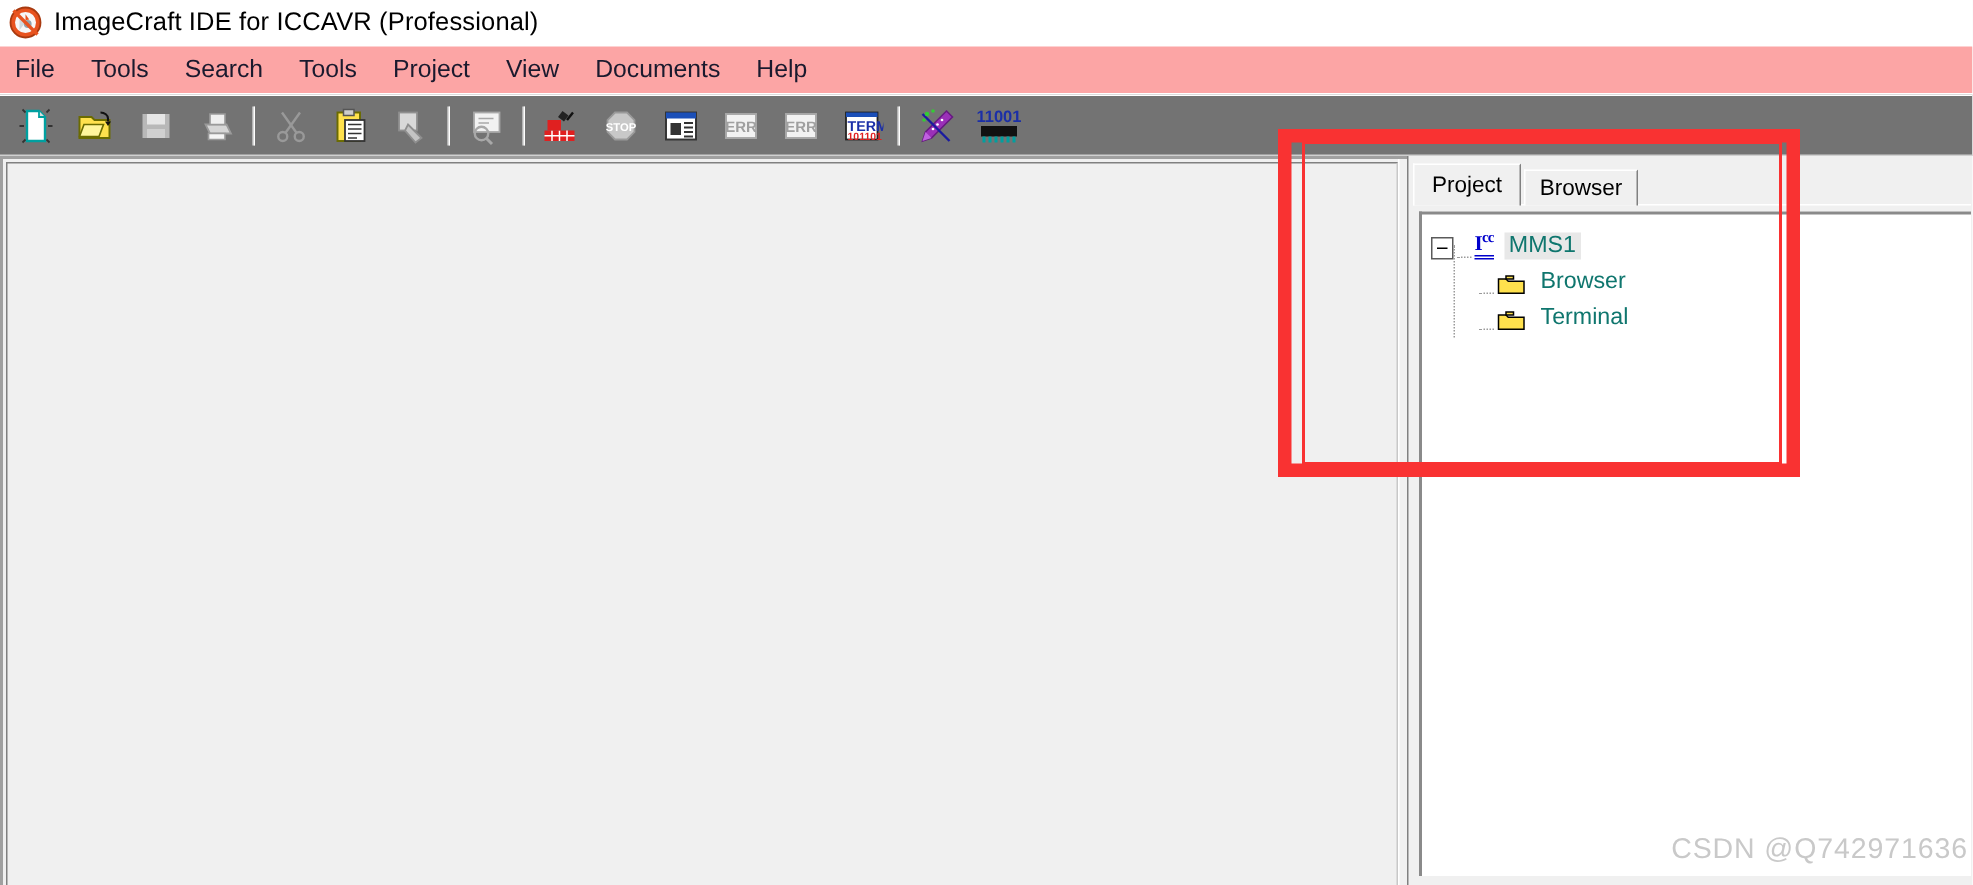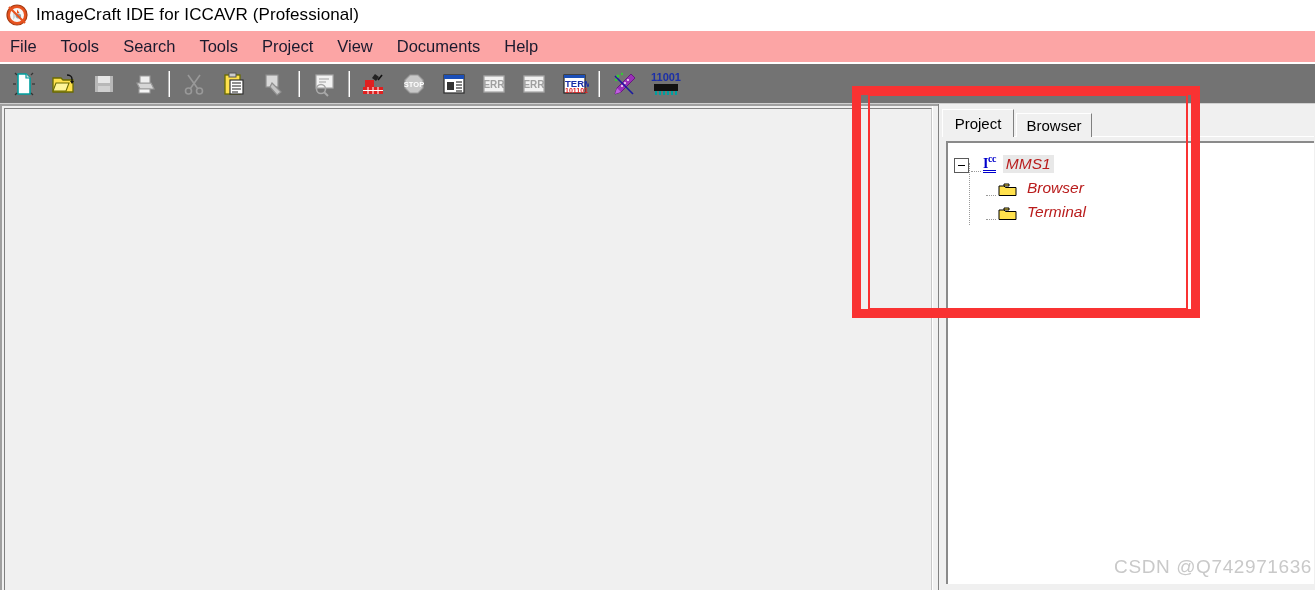--- a/index.html
+++ b/index.html
@@ -200,23 +200,22 @@
     font-weight: bold;
     font-size: 14px;
     color: #0000cc;
     border-bottom: 3px double #0000cc;
     line-height: 13px;
     flex: none;
     margin-right: 7px;
     letter-spacing: -0.5px;
   }
   .node-label {
-    font-size: 15.5px; color: #b91c1c;
+    font-size: 15.5px; color: #0f766e;
     padding: 0 3px;
-    font-style: italic;
   }
   .node-label.selected { background: #e8e8e8; }
   .folder-icon {
     width: 19px; height: 15px;
     position: relative; flex: none;
     margin-right: 7px;
   }
   .vline {
     position: absolute;
     left: 21px; top: 20px;

